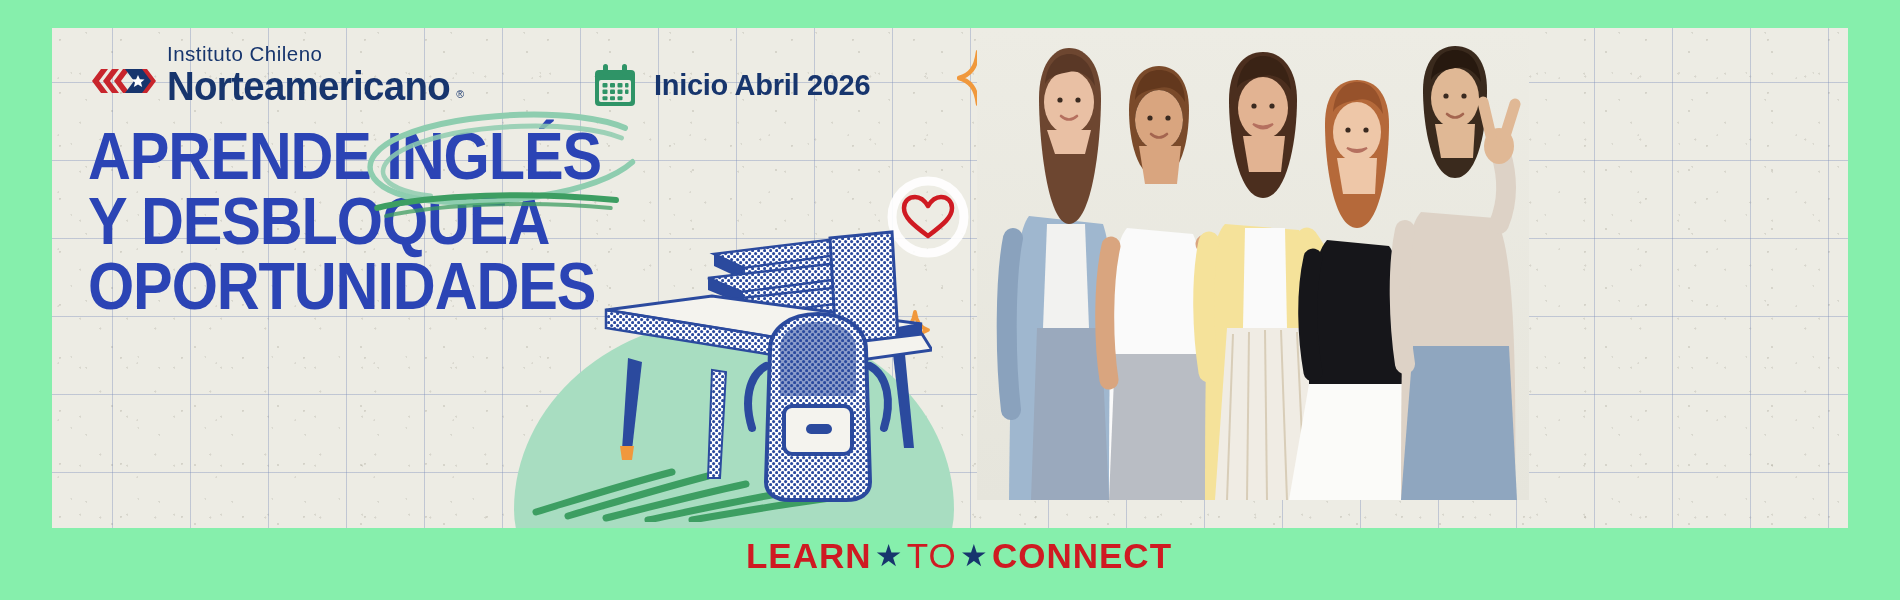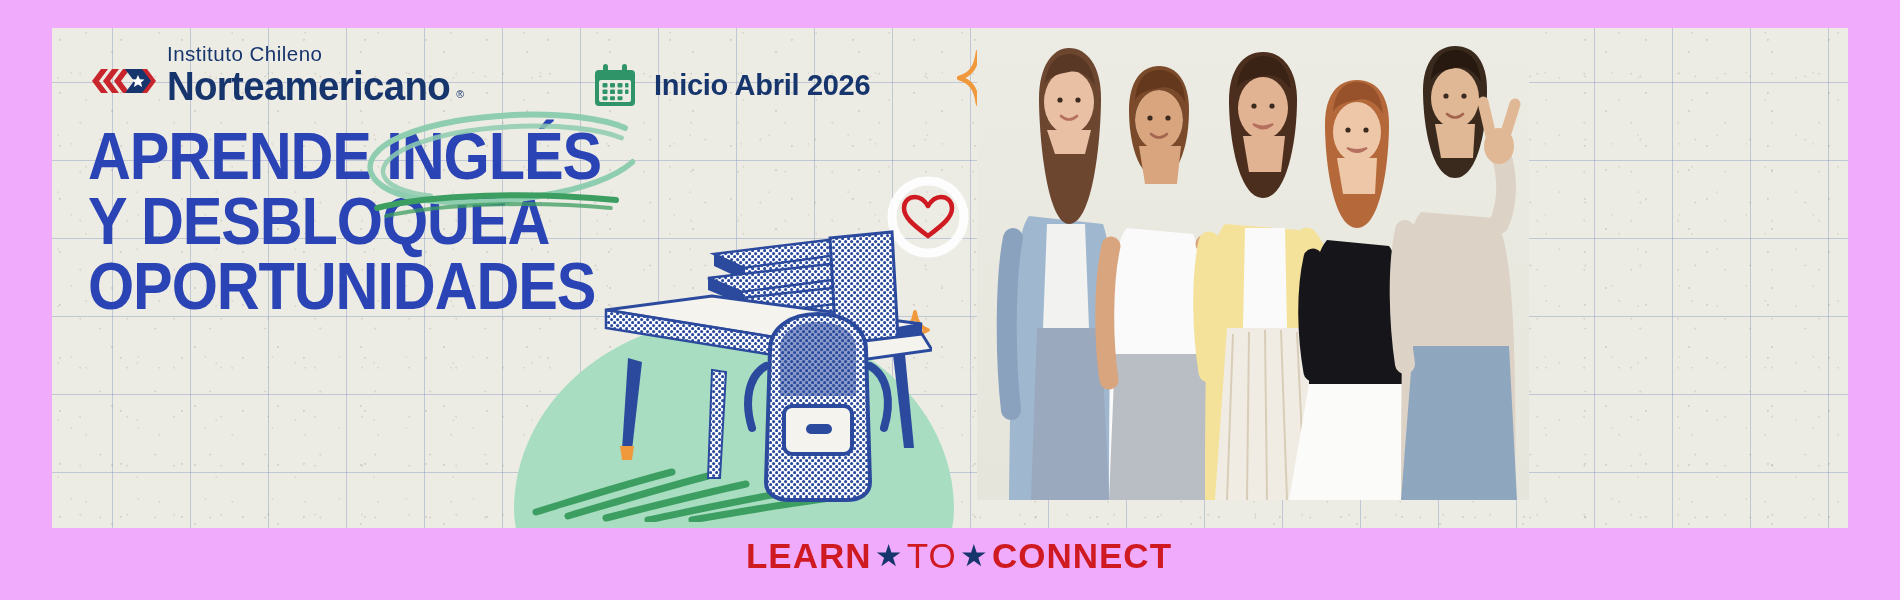--- a/index.html
+++ b/index.html
@@ -1,18 +1,18 @@
 <!DOCTYPE html>
 <html><head>
 <meta charset="utf-8">
 <style>
   html,body{margin:0;padding:0;background:#ffffff;}
   body{width:1900px;height:600px;overflow:hidden;font-family:"Liberation Sans",sans-serif;}
 
-  .banner{position:relative;width:1900px;height:600px;background:#f0abfc;overflow:hidden;}
+  .banner{position:relative;width:1900px;height:600px;background:#86efac;overflow:hidden;}
 
   
   .card{
     position:absolute;left:52px;top:28px;width:1796px;height:500px;
     background:#edece4;
     overflow:hidden;
   }
   
   .card:before{
     content:"";position:absolute;inset:0;

